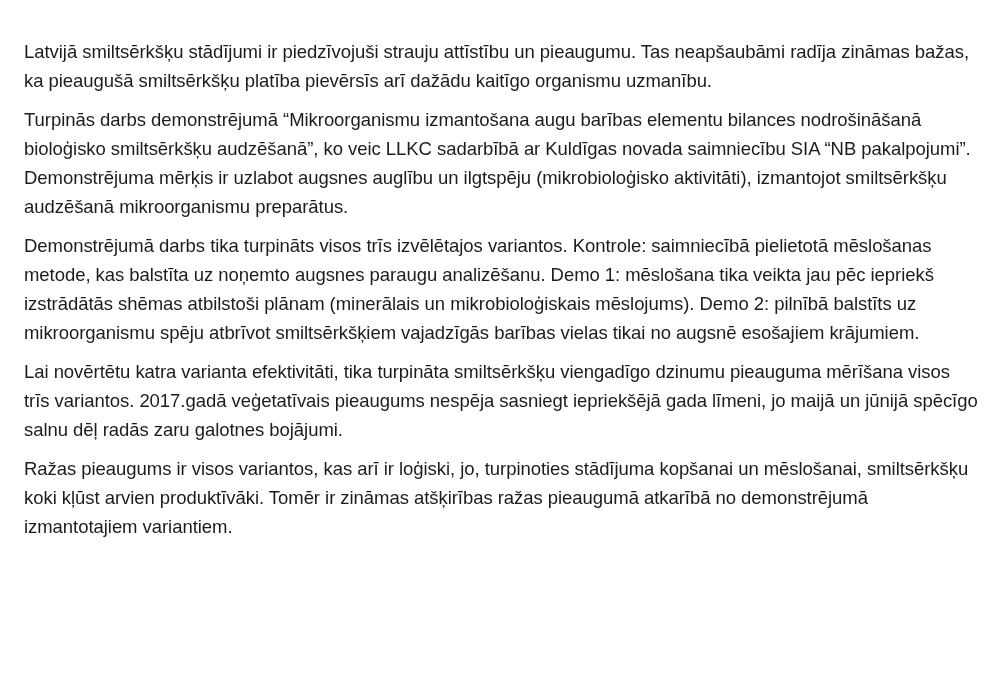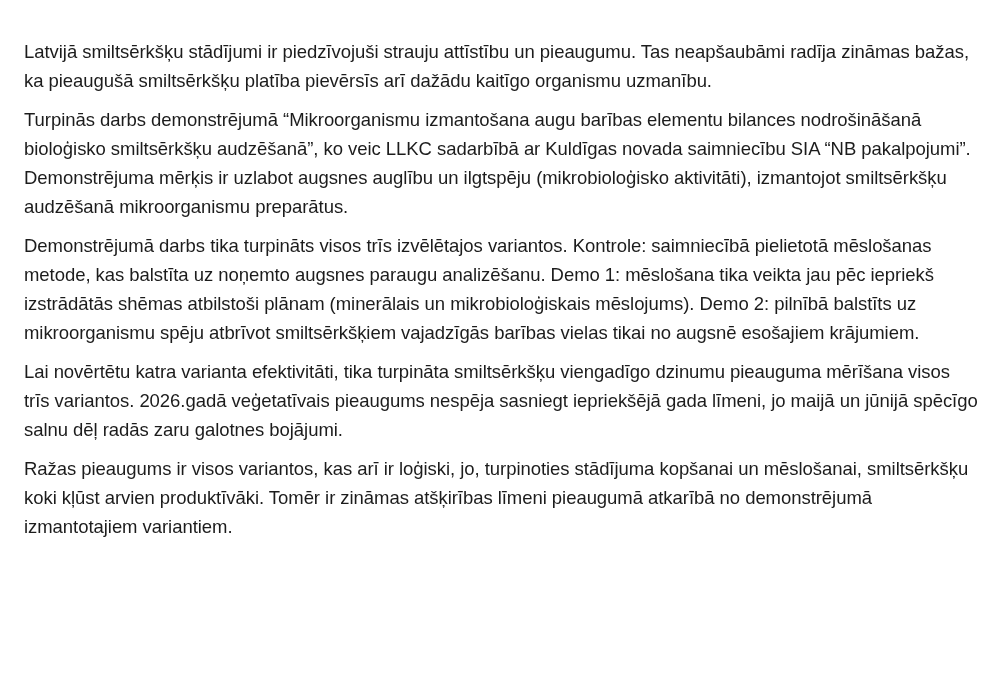--- a/index.html
+++ b/index.html
@@ -44,17 +44,17 @@
 
 <div id="document-page">
 
   <p class="doc-paragraph">Latvijā smiltsērkšķu stādījumi ir piedzīvojuši strauju attīstību un pieaugumu. Tas neapšaubāmi radīja zināmas bažas, ka pieaugušā smiltsērkšķu platība pievērsīs arī dažādu kaitīgo organismu uzmanību.</p>
 
   <p class="doc-paragraph">Turpinās darbs demonstrējumā “Mikroorganismu izmantošana augu barības elementu bilances nodrošināšanā bioloģisko smiltsērkšķu audzēšanā”, ko veic LLKC sadarbībā ar Kuldīgas novada saimniecību SIA “NB pakalpojumi”. Demonstrējuma mērķis ir uzlabot augsnes auglību un ilgtspēju (mikrobioloģisko aktivitāti), izmantojot smiltsērkšķu audzēšanā mikroorganismu preparātus.</p>
 
   <p class="doc-paragraph">Demonstrējumā darbs tika turpināts visos trīs izvēlētajos variantos. Kontrole: saimniecībā pielietotā mēslošanas metode, kas balstīta uz noņemto augsnes paraugu analizēšanu. Demo 1: mēslošana tika veikta jau pēc iepriekš izstrādātās shēmas atbilstoši plānam (minerālais un mikrobioloģiskais mēslojums). Demo 2: pilnībā balstīts uz mikroorganismu spēju atbrīvot smiltsērkšķiem vajadzīgās barības vielas tikai no augsnē esošajiem krājumiem.</p>
 
 
-  <p class="doc-paragraph">Lai novērtētu katra varianta efektivitāti, tika turpināta smiltsērkšķu viengadīgo dzinumu pieauguma mērīšana visos trīs variantos. 2026.gadā veģetatīvais pieaugums nespēja sasniegt iepriekšējā gada līmeni, jo maijā un jūnijā spēcīgo salnu dēļ radās zaru galotnes bojājumi.</p>
+  <p class="doc-paragraph">Lai novērtētu katra varianta efektivitāti, tika turpināta smiltsērkšķu viengadīgo dzinumu pieauguma mērīšana visos trīs variantos. 2017.gadā veģetatīvais pieaugums nespēja sasniegt iepriekšējā gada līmeni, jo maijā un jūnijā spēcīgo salnu dēļ radās zaru galotnes bojājumi.</p>
 
-  <p class="doc-paragraph">Ražas pieaugums ir visos variantos, kas arī ir loģiski, jo, turpinoties stādījuma kopšanai un mēslošanai, smiltsērkšķu koki kļūst arvien produktīvāki. Tomēr ir zināmas atšķirības līmeni pieaugumā atkarībā no demonstrējumā izmantotajiem variantiem.</p>
+  <p class="doc-paragraph">Ražas pieaugums ir visos variantos, kas arī ir loģiski, jo, turpinoties stādījuma kopšanai un mēslošanai, smiltsērkšķu koki kļūst arvien produktīvāki. Tomēr ir zināmas atšķirības ražas pieaugumā atkarībā no demonstrējumā izmantotajiem variantiem.</p>
 
 </div>
 
 </body></html>

